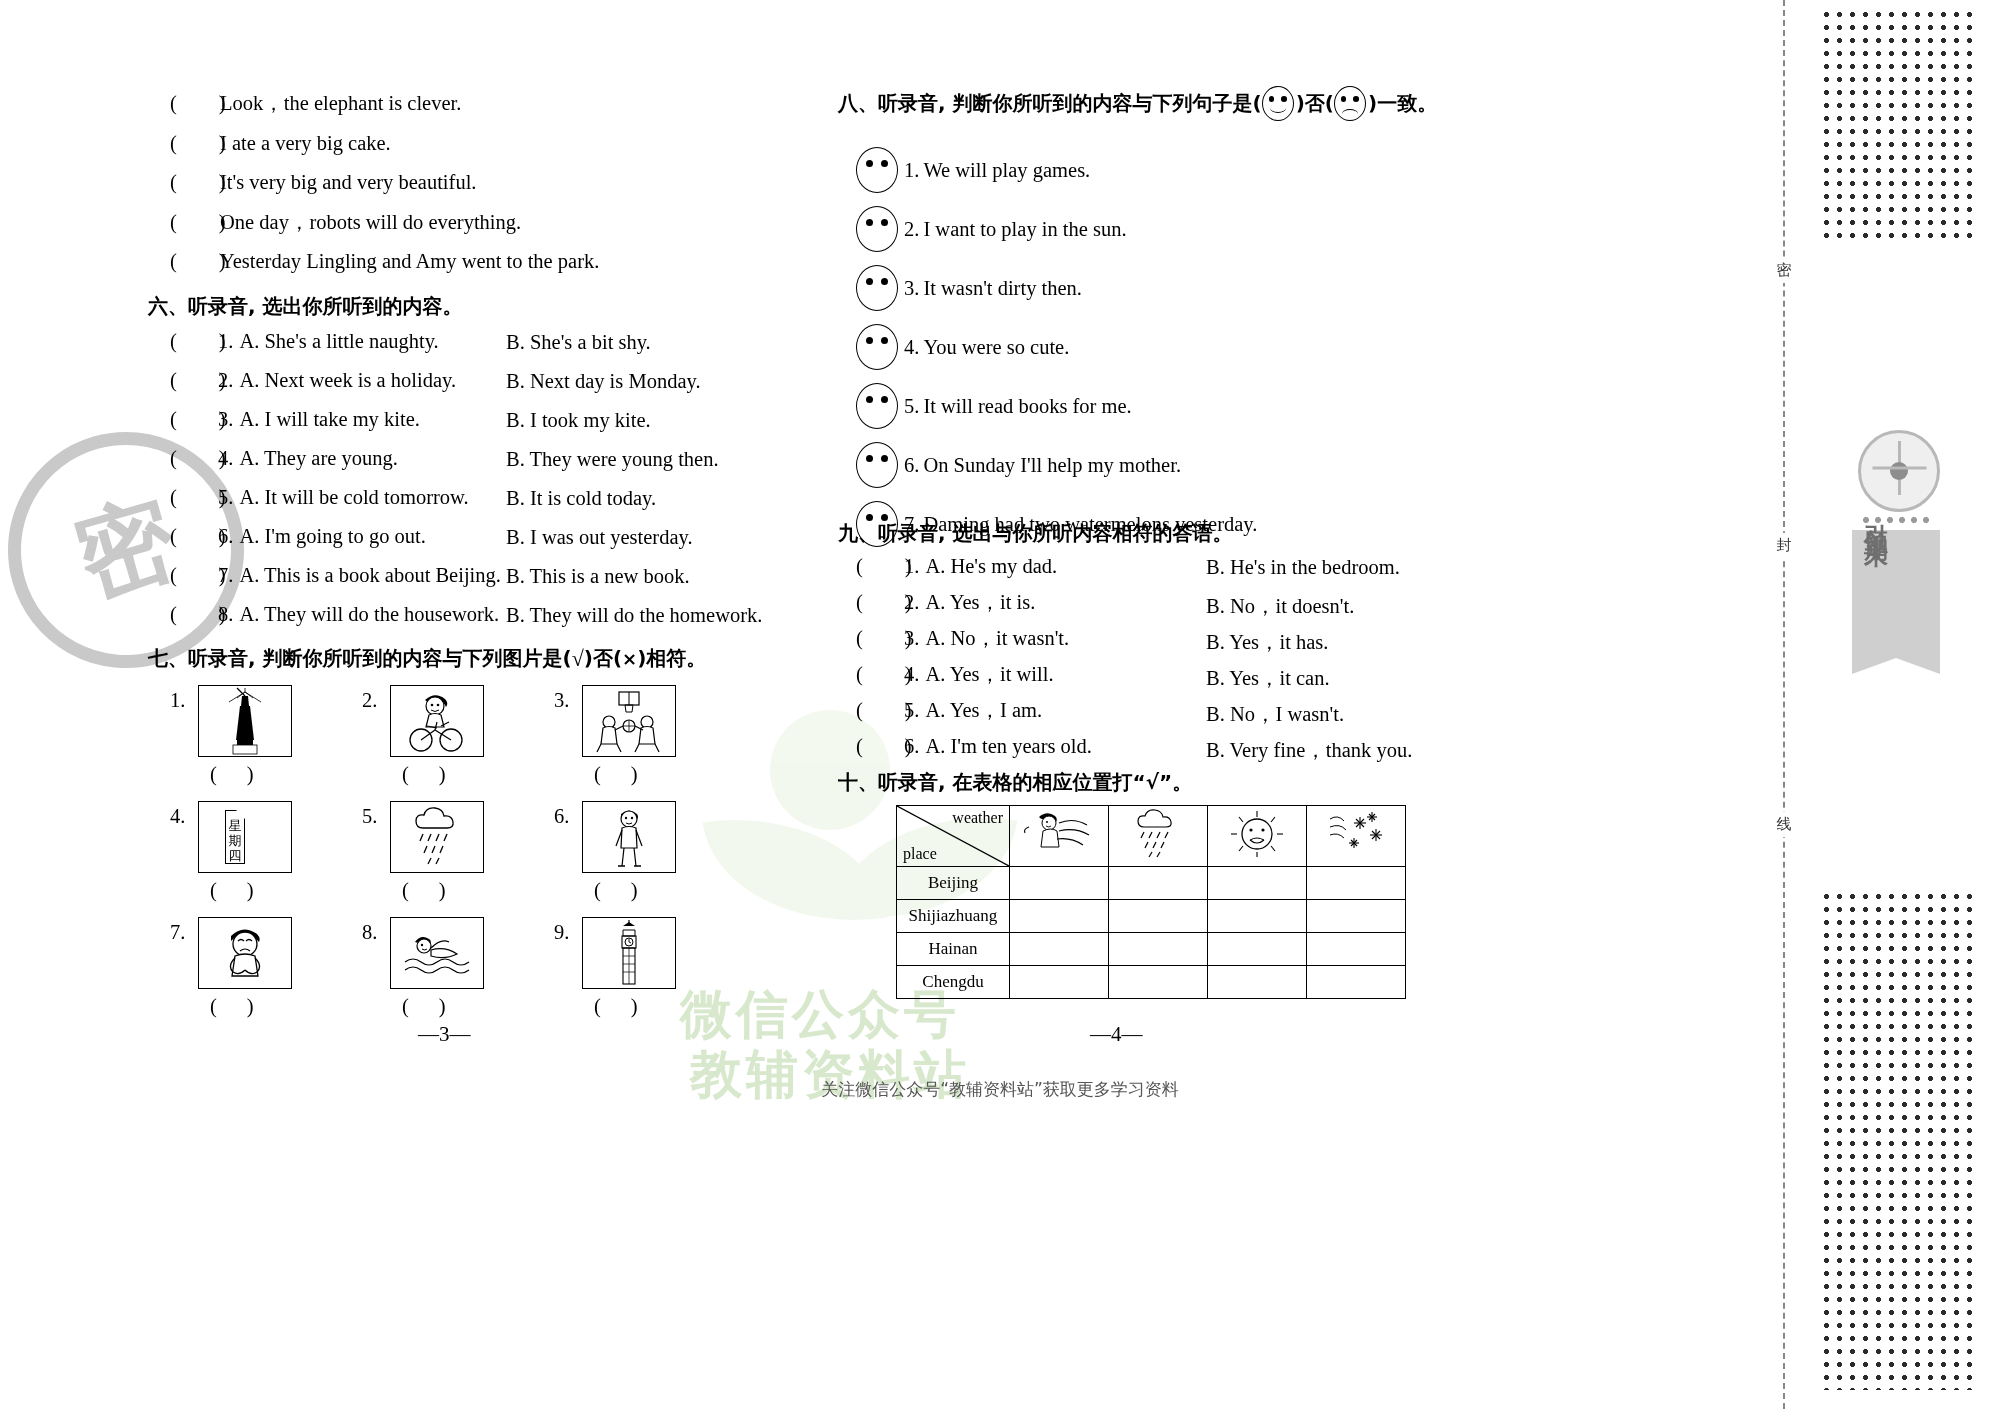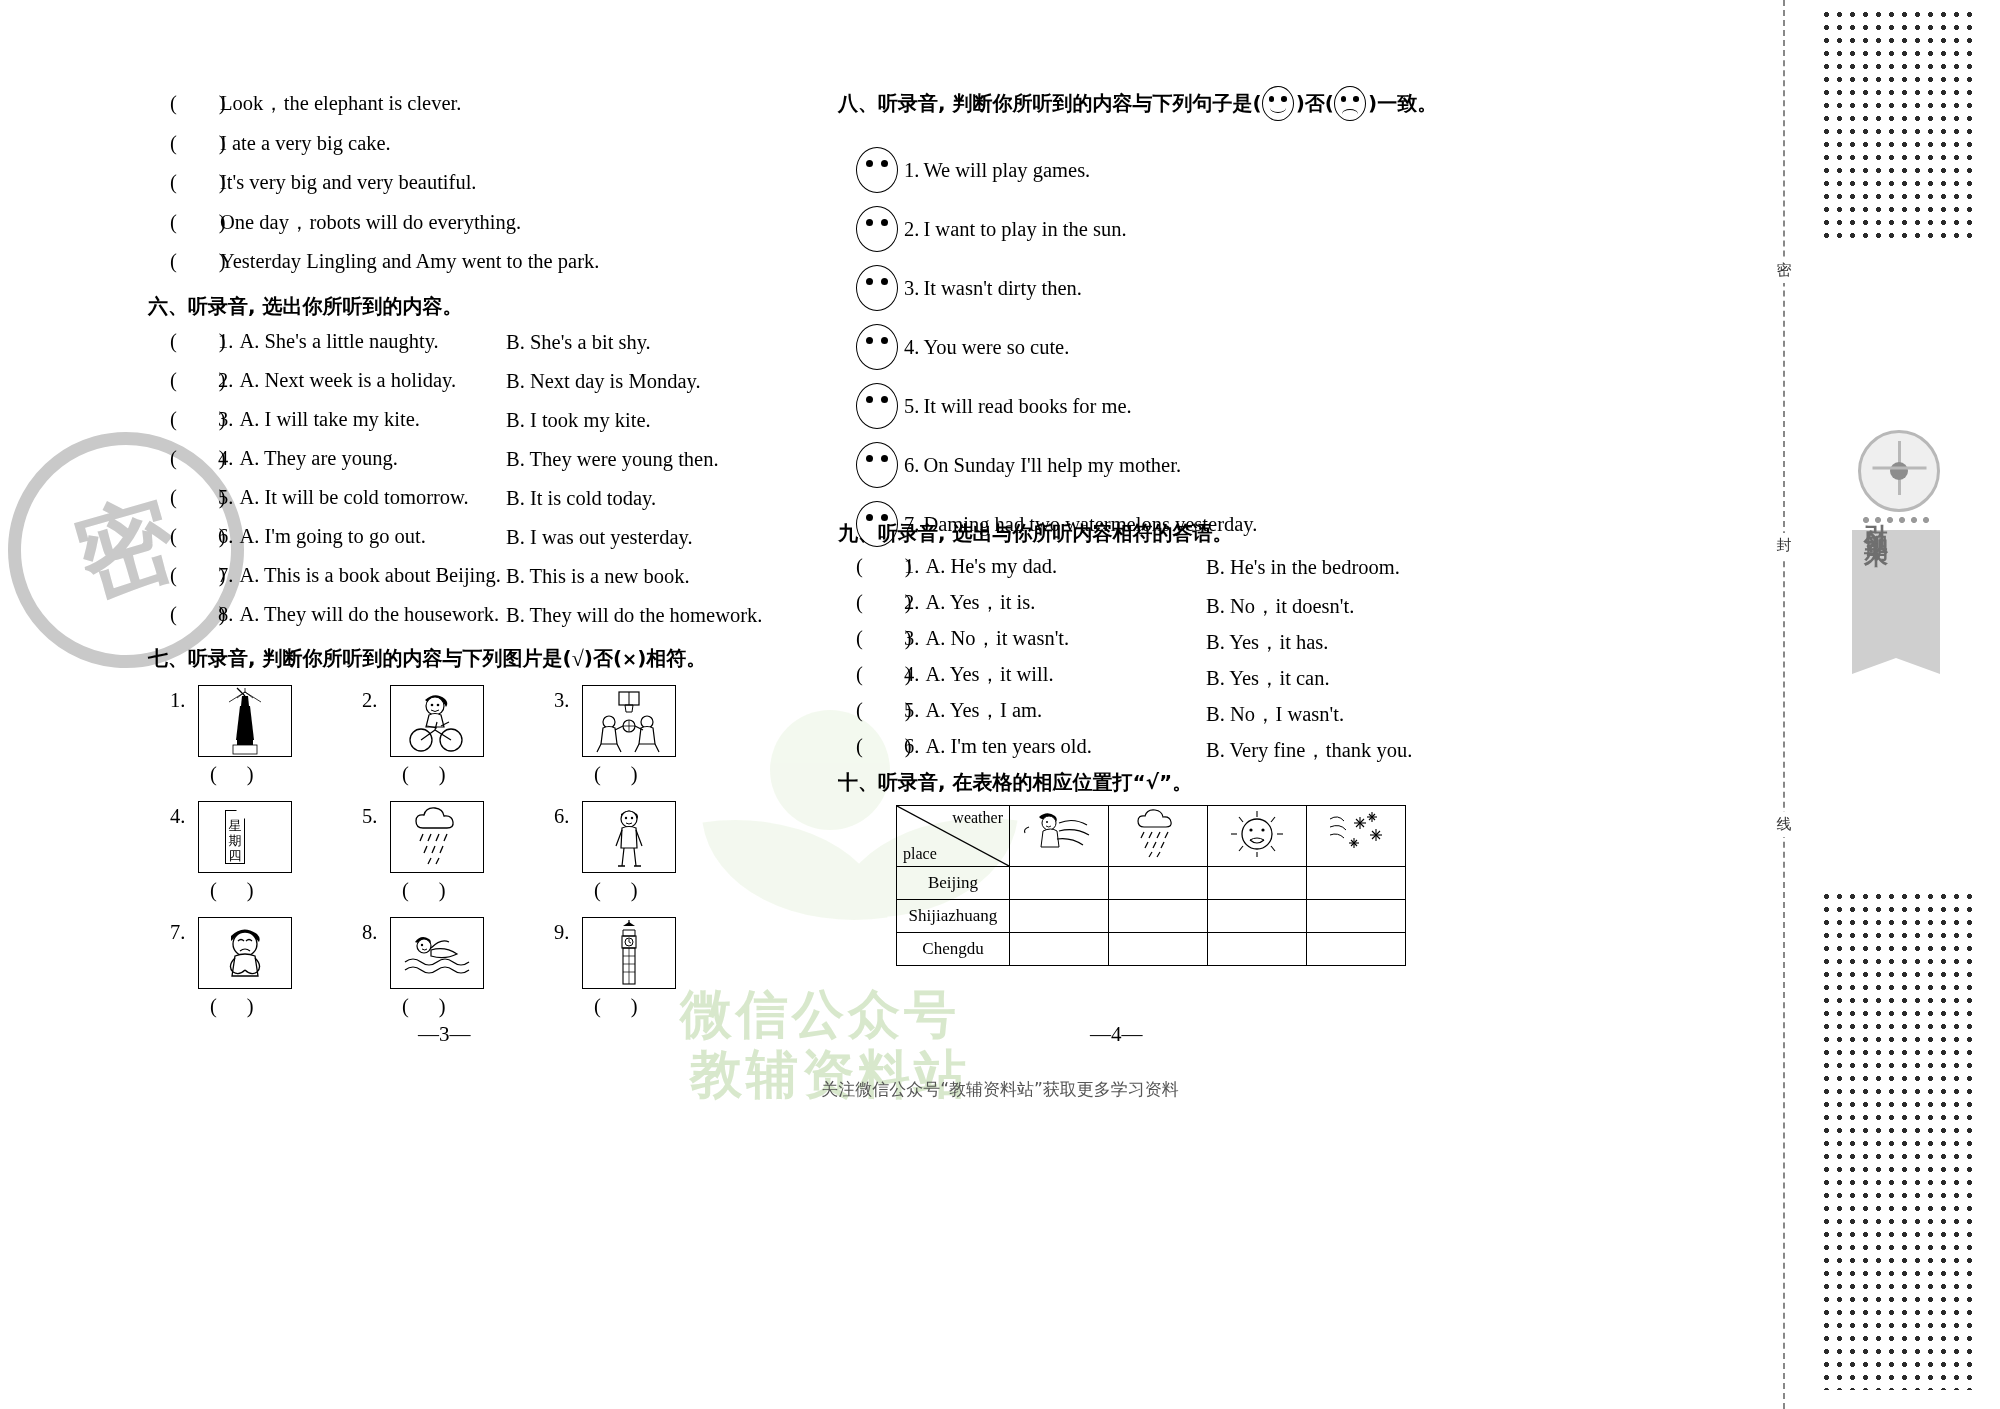--- a/index.html
+++ b/index.html
@@ -741,20 +741,27 @@
           <td class="cell"></td>
         </tr>
         <tr>
           <td class="place">Shijiazhuang</td>
           <td class="cell"></td>
           <td class="cell"></td>
           <td class="cell"></td>
           <td class="cell"></td>
         </tr>
         <tr>
+          <td class="place">Hainan</td>
+          <td class="cell"></td>
+          <td class="cell"></td>
+          <td class="cell"></td>
+          <td class="cell"></td>
+        </tr>
+        <tr>
           <td class="place">Chengdu</td>
           <td class="cell"></td>
           <td class="cell"></td>
           <td class="cell"></td>
           <td class="cell"></td>
         </tr>
       </tbody>
         </table>
     </div>
 

